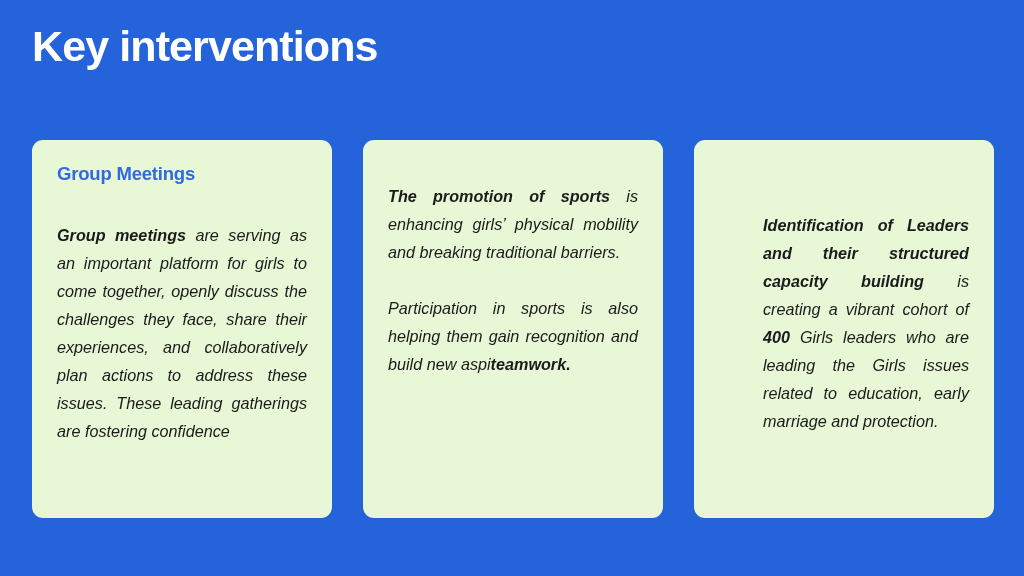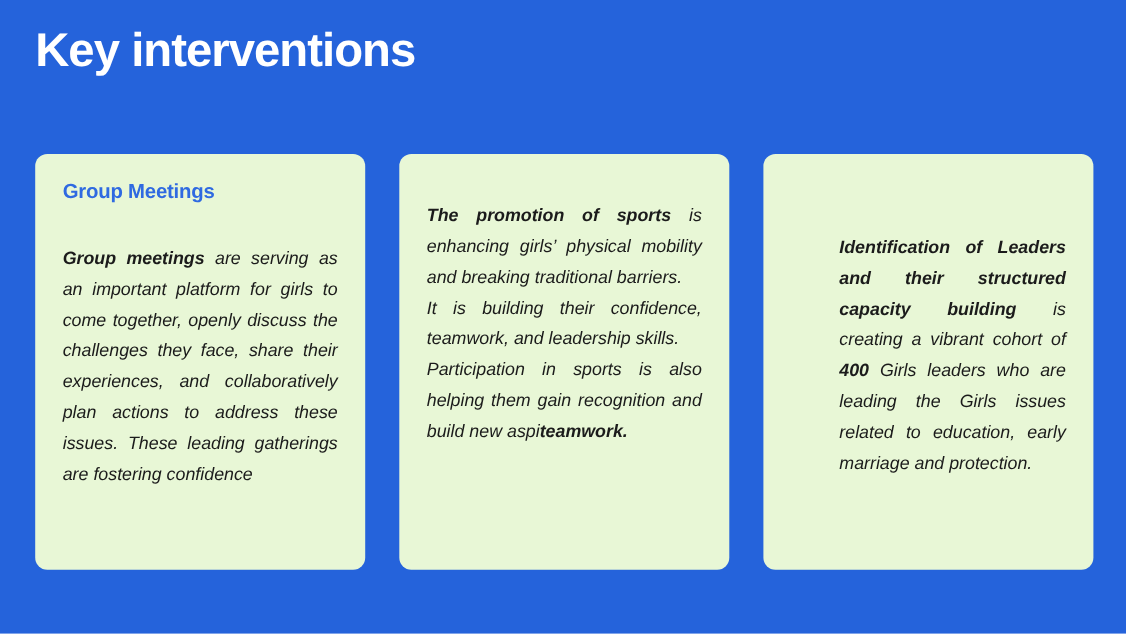--- a/index.html
+++ b/index.html
@@ -85,21 +85,21 @@
   <div id="slide-title">Key interventions</div>
 
   <div id="cards">
 
     <div class="card">
       <div class="card-heading">Group Meetings</div>
       <div class="card-body gap-large"><b>Group meetings</b><span> are serving as an important platform for girls to come together, openly discuss the challenges they face, share their experiences, and collaboratively plan actions to address these issues. These leading gatherings are fostering confidence</span></div>
     </div>
 
     <div class="card">
-      <div class="card-body gap-small"><b>The promotion of sports</b><span> is enhancing girls’ physical mobility and breaking traditional barriers.</span><br><span> It is building their confidence, teamwork, and leadership skills.</span><br><span> Participation in sports is also helping them gain recognition and build new aspi</span><b>teamwork.</b></div>
+      <div class="card-body gap-small"><b>The promotion of sports</b><span> is enhancing girls’ physical mobility and breaking traditional barriers.</span><br><br><span> Participation in sports is also helping them gain recognition and build new aspi</span><b>teamwork.</b></div>
     </div>
 
     <div class="card">
       <div class="card-body gap-xlarge"><b>Identification of Leaders and their structured capacity building</b><span> is creating a vibrant cohort of </span><b>400</b><span> Girls leaders who are leading the Girls issues related to education, early marriage and protection.</span></div>
     </div>
 
   </div>
 </div>
 
 </body></html>

